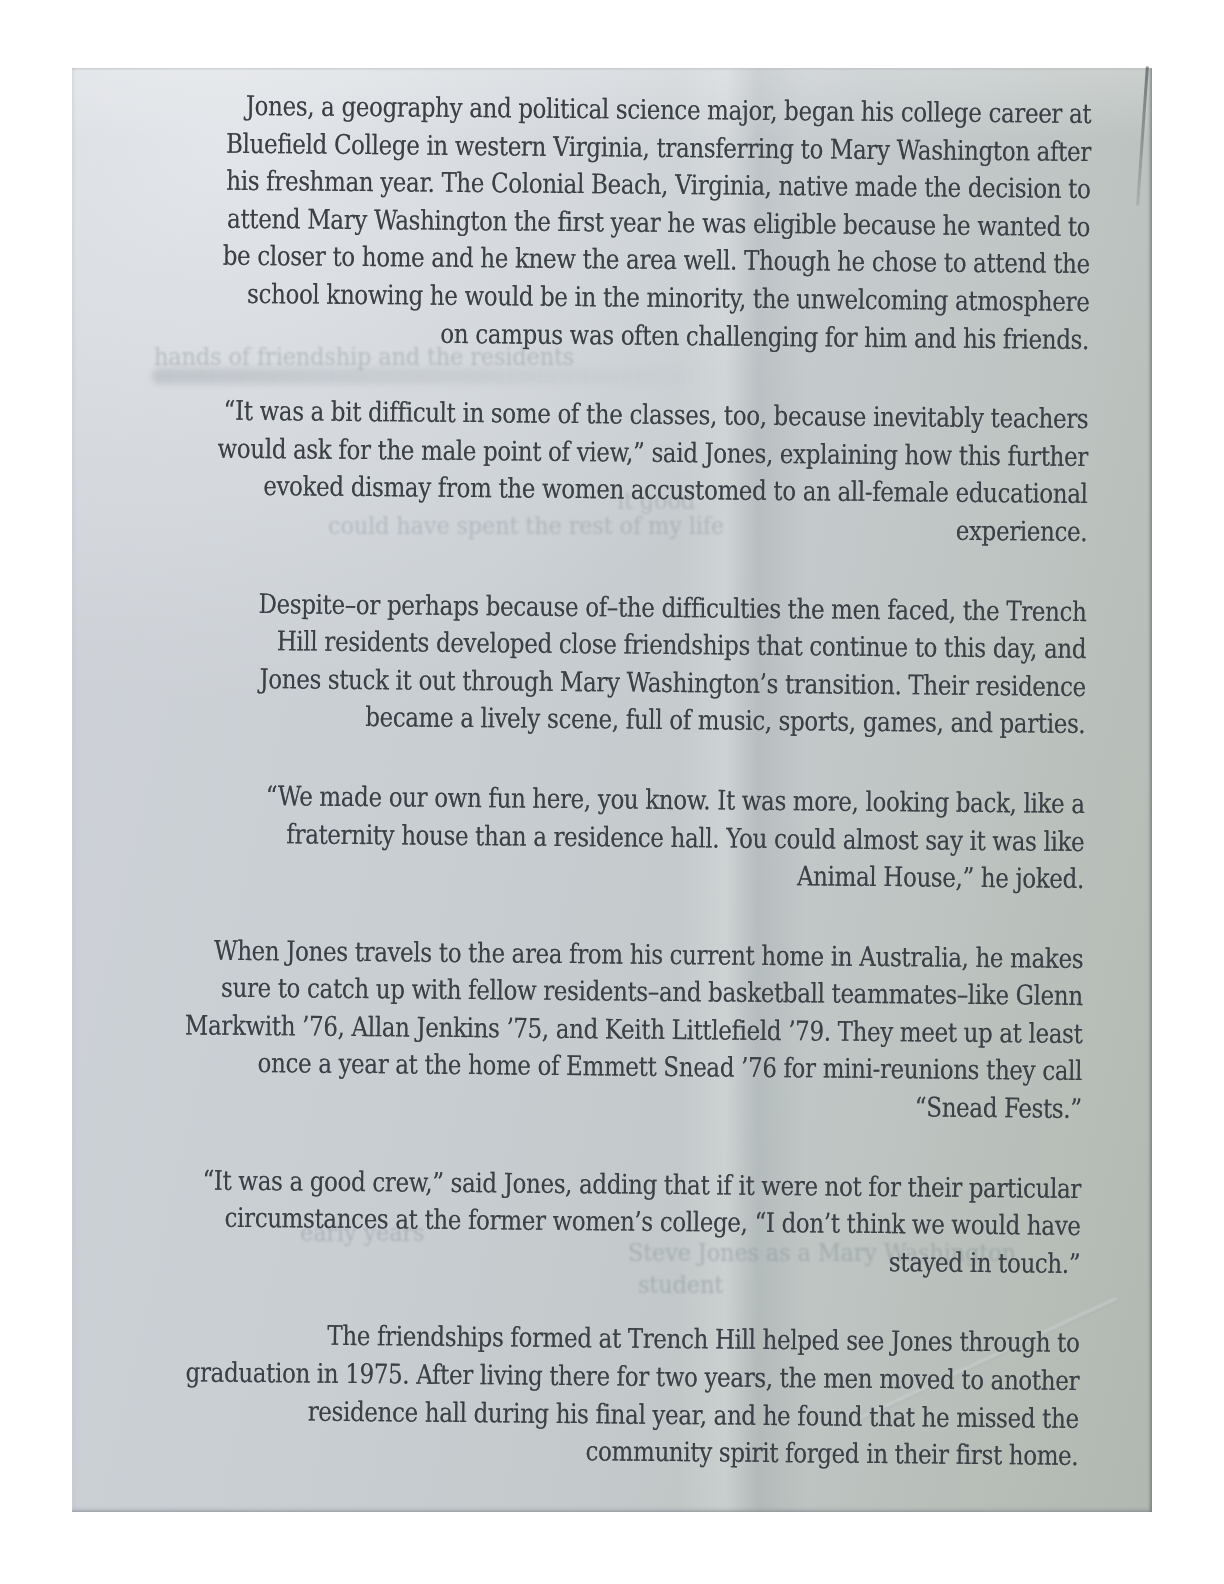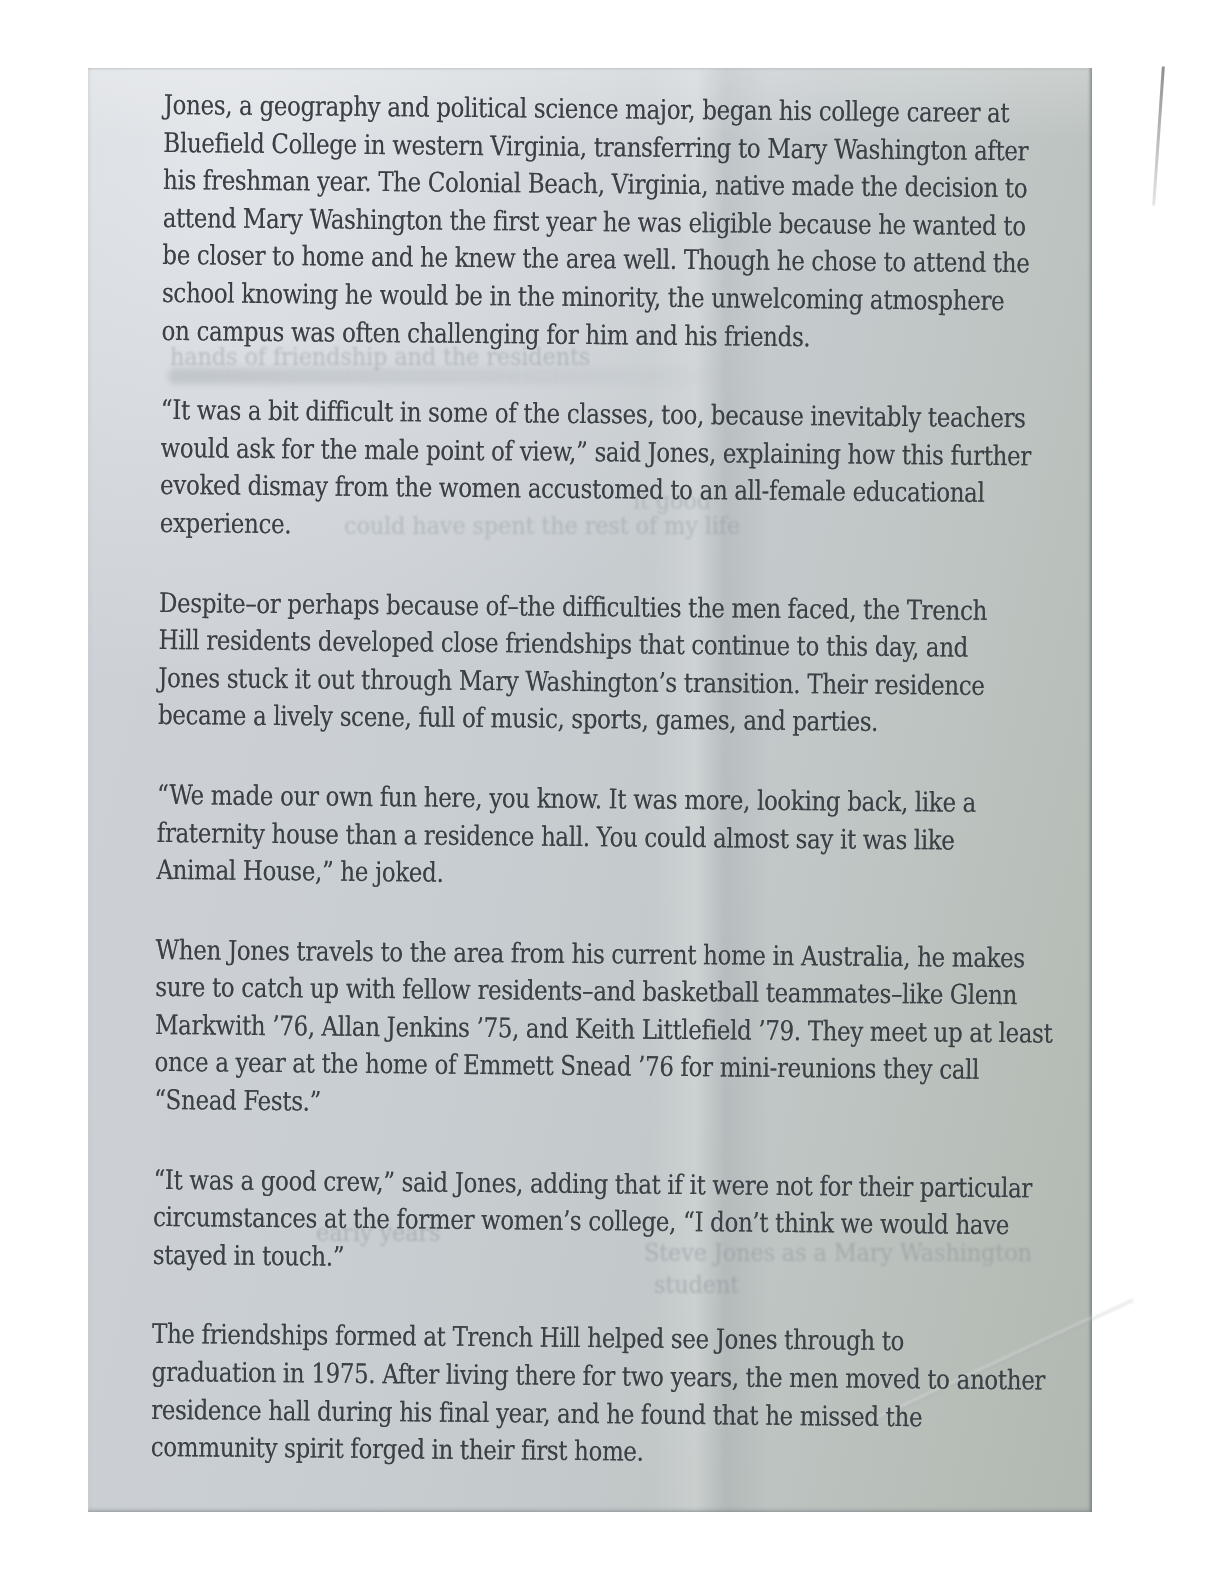--- a/index.html
+++ b/index.html
@@ -11,33 +11,34 @@
     position: relative;
     width: 1224px;
     height: 1584px;
     overflow: hidden;
     font-family: "DejaVu Serif", serif;
   }
 
   
   .page {
     position: absolute;
-    left: 88px;
+    left: 72px;
     top: 68px;
-    width: 1004px;
+    width: 1080px;
     height: 1444px;
     background:
       linear-gradient(180deg, rgba(255,255,255,0.22) 0%, rgba(255,255,255,0) 5%),
       radial-gradient(130% 85% at 14% 5%, rgba(248,250,252,0.50) 0%, rgba(248,250,252,0) 46%),
       linear-gradient(90deg, rgba(0,0,0,0) 56%, rgba(255,255,255,0.16) 60.5%, rgba(95,105,112,0.12) 63.5%, rgba(0,0,0,0) 68%),
       linear-gradient(103deg, #ced2d8 0%, #c9ced3 38%, #c3c9ca 62%, #b7beb8 88%, #b1b8b2 100%);
     box-shadow:
       inset -2px 0 3px rgba(75,85,90,0.45),
       inset 0 -2px 4px rgba(115,123,130,0.35),
       inset 1px 1px 2px rgba(255,255,255,0.40);
+    text-align: right;
   }
 
   
   .crease-top-right {
     position: absolute;
     left: 1069px;
     top: -2px;
     width: 3px;
     height: 140px;
     background: linear-gradient(180deg, rgba(45,50,53,0.55) 0%, rgba(45,50,53,0.12) 100%);

